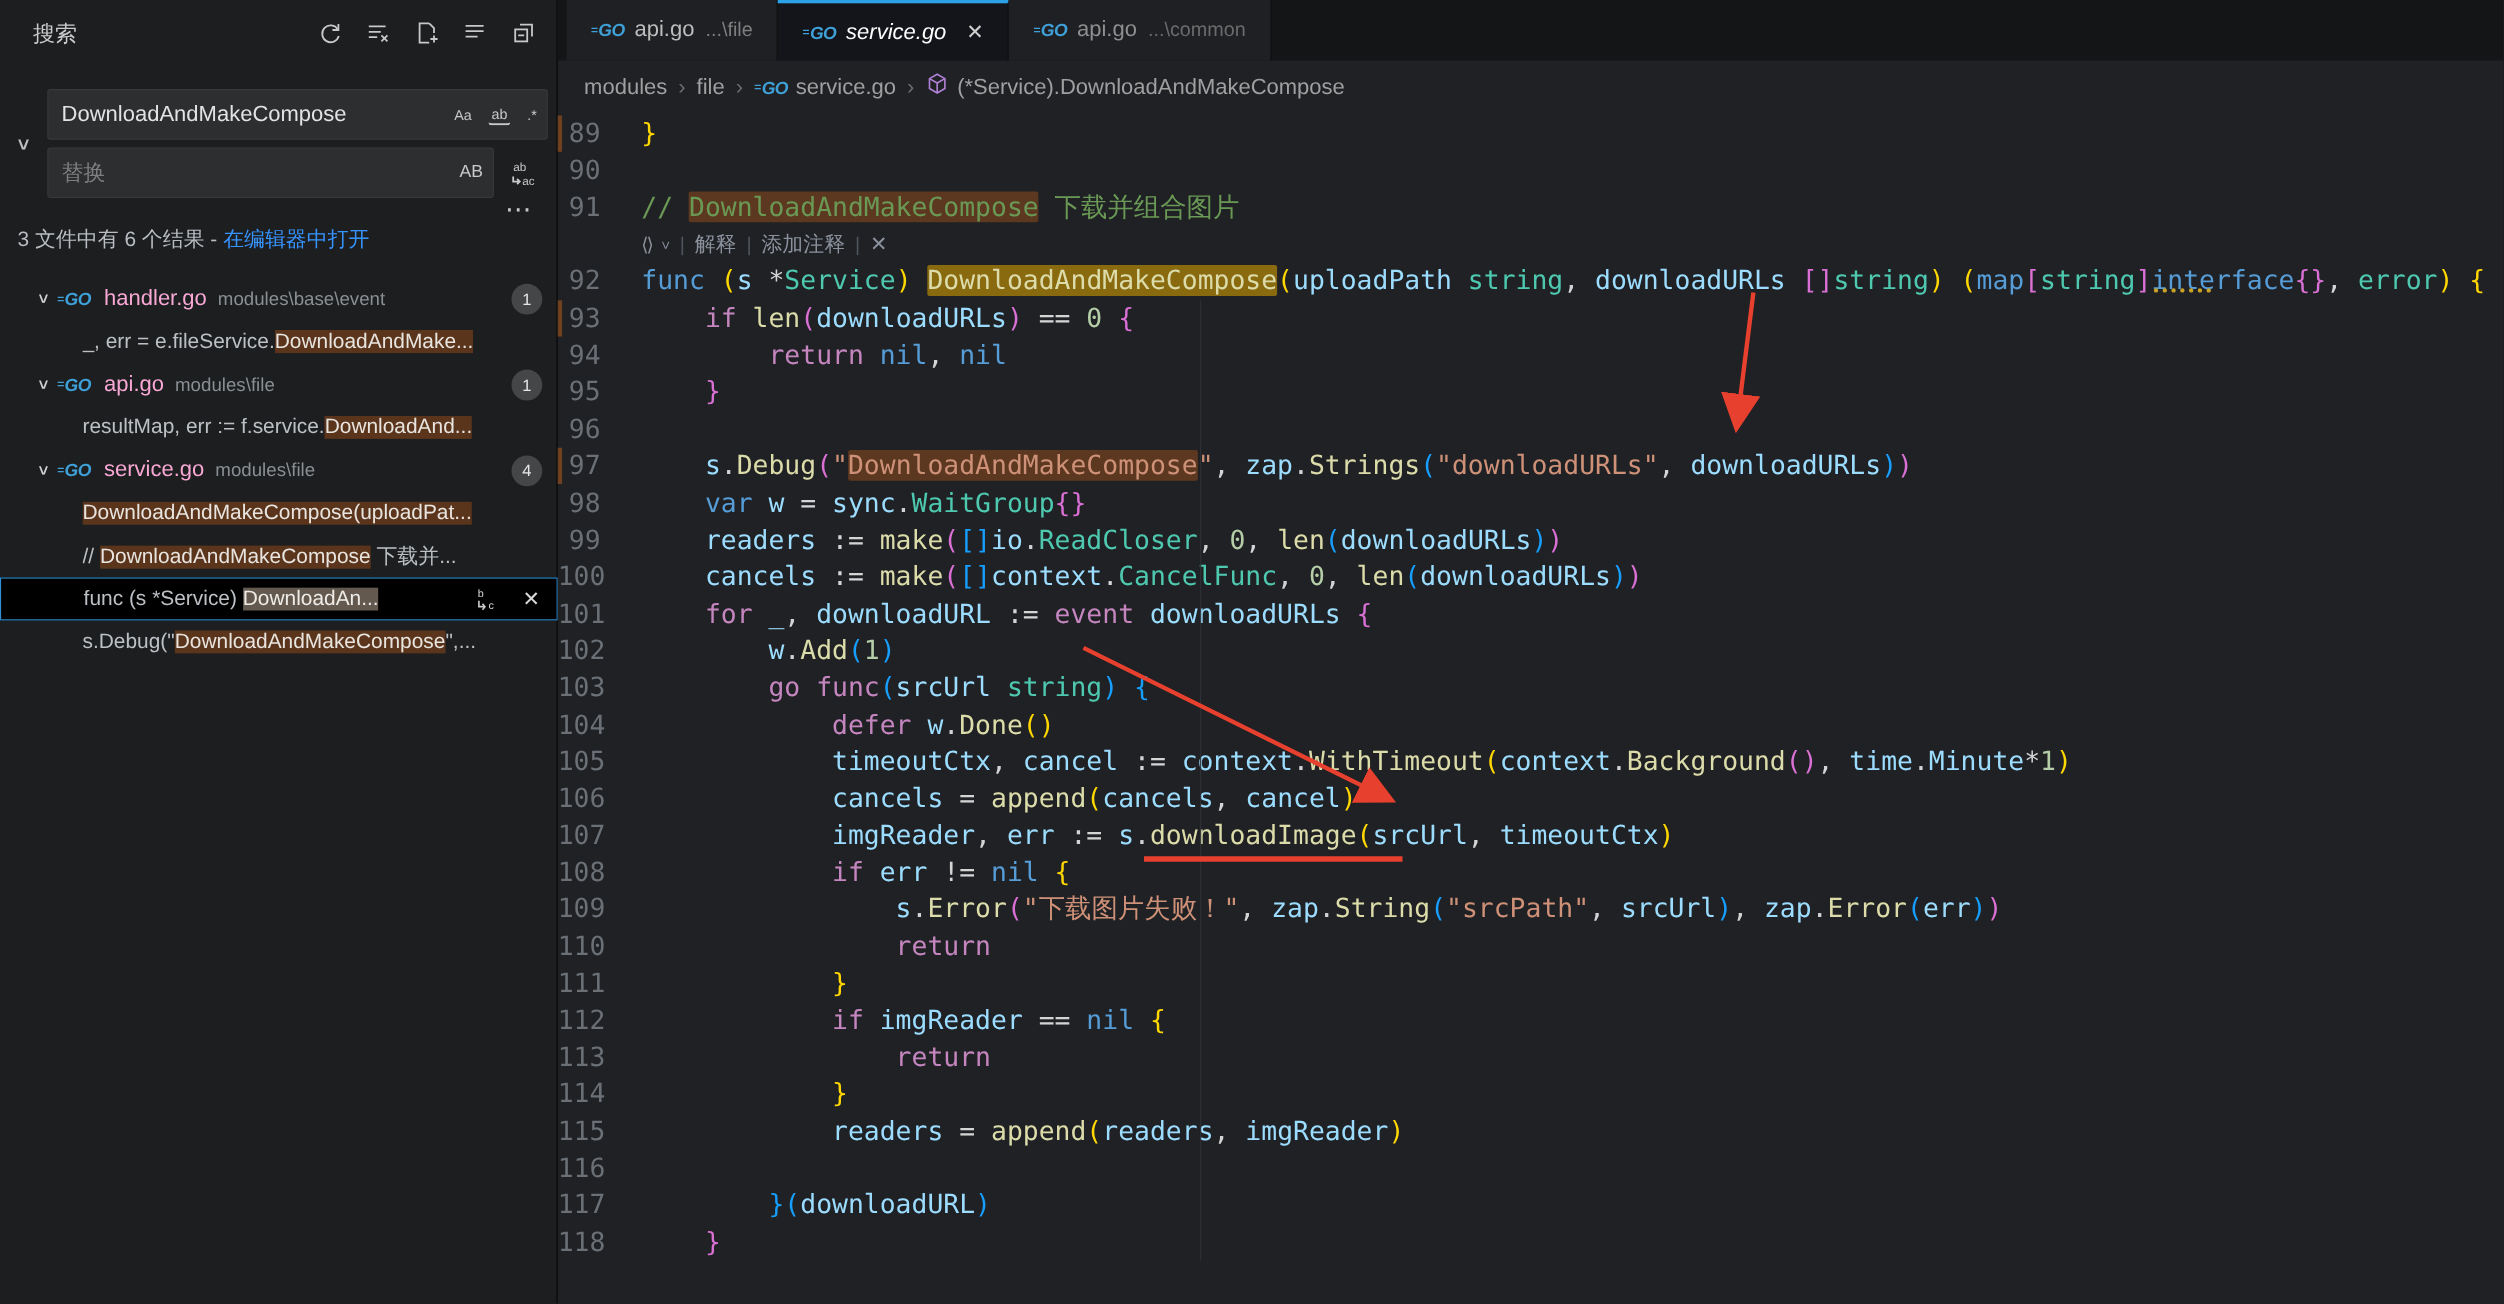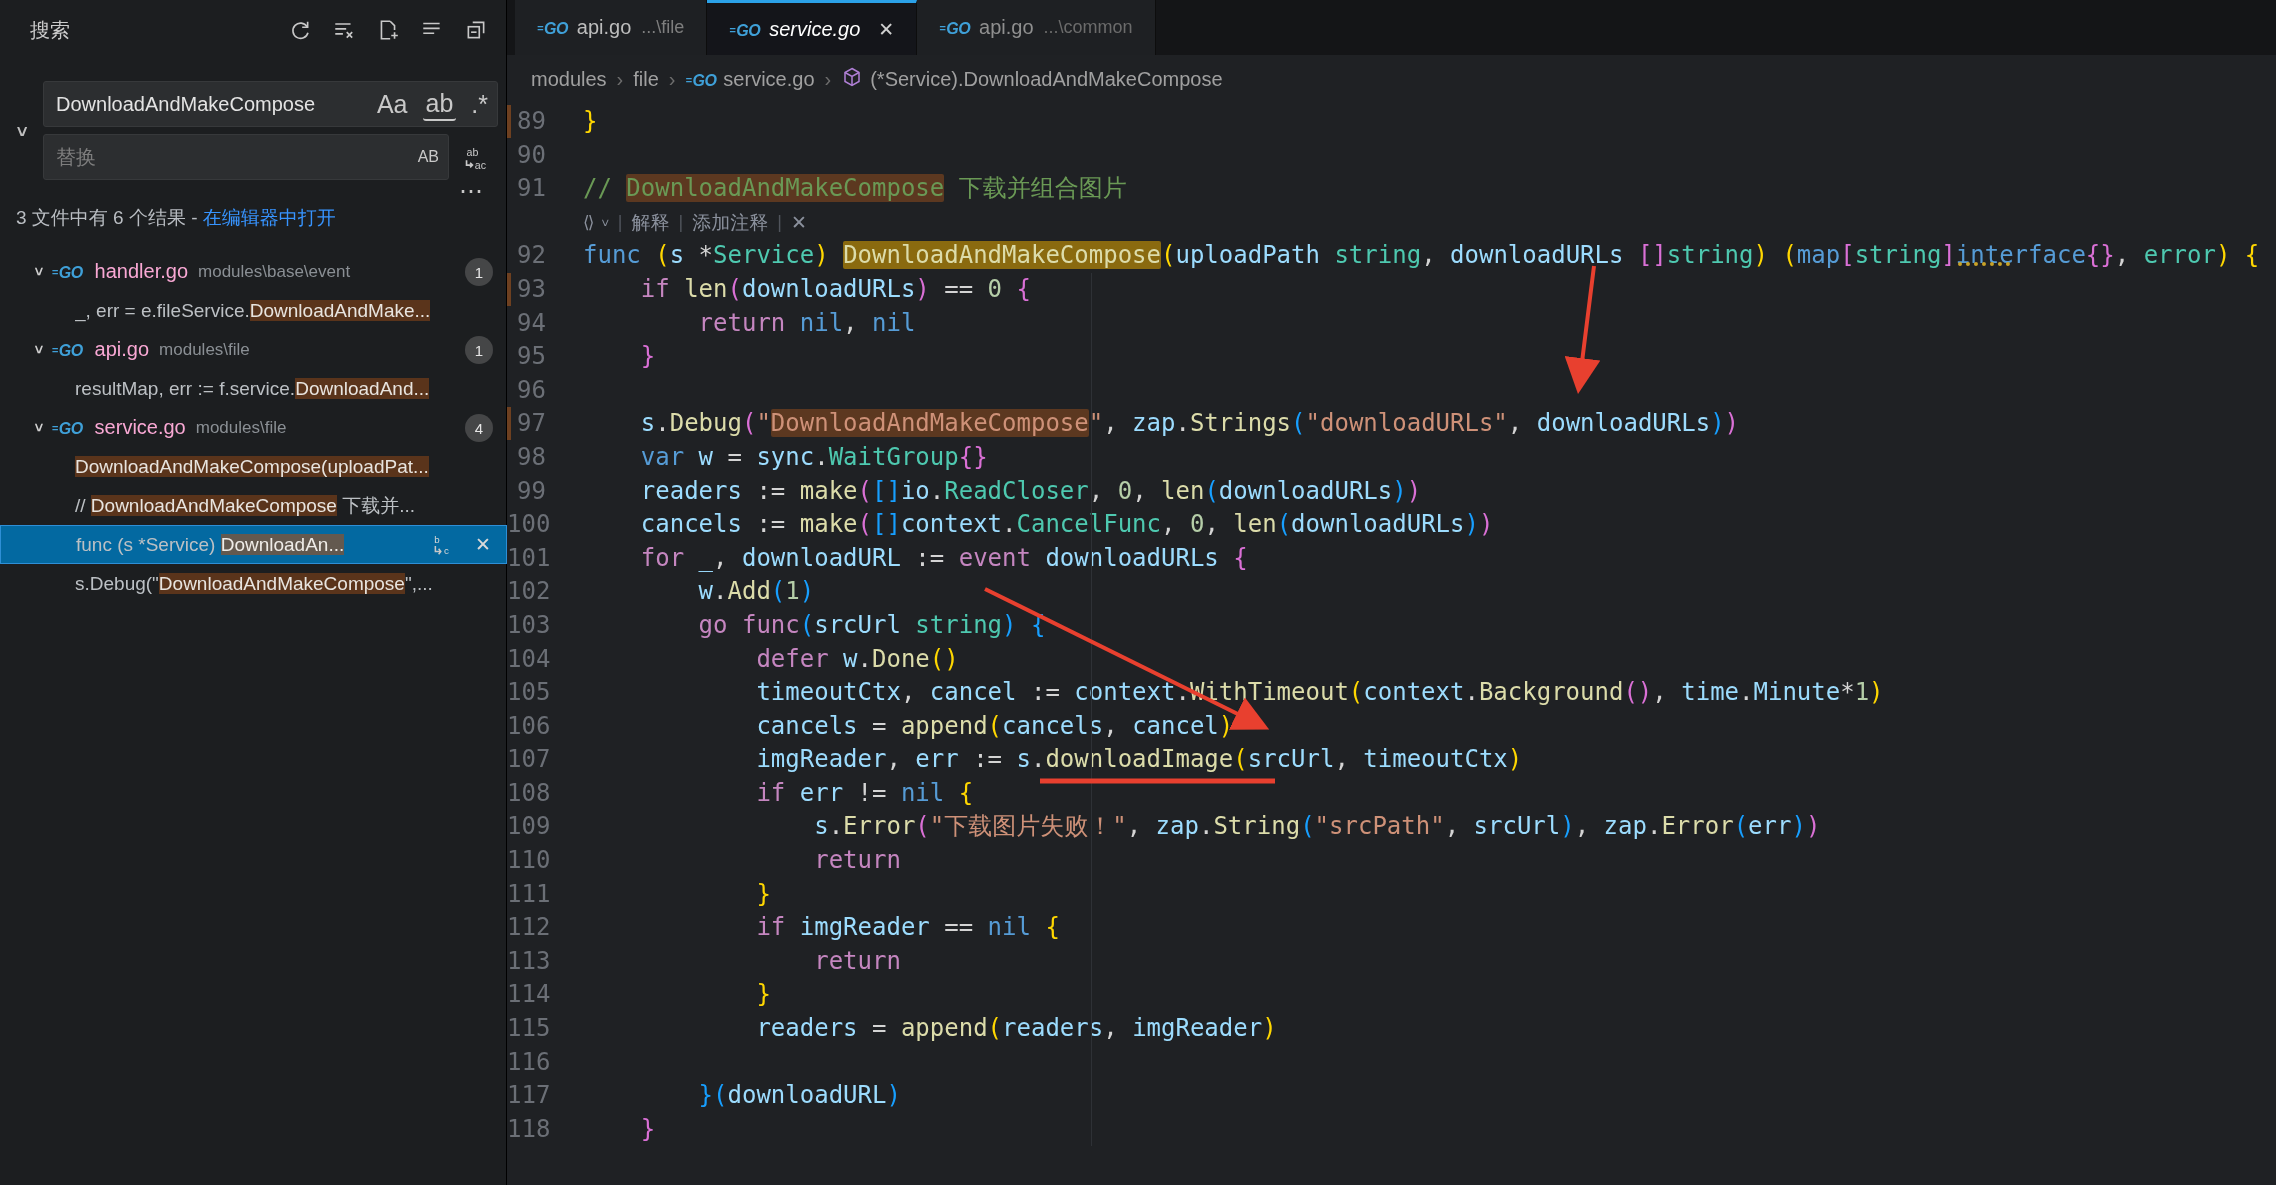--- a/index.html
+++ b/index.html
@@ -15,39 +15,39 @@
   .sb-tool svg { stroke:#c5c5c5; fill:none; stroke-width:1.5; }
 
   .fold-chev { position:absolute; left:8px; top:118px; width:26px; height:26px; color:#bfbfbf; font-size:18px; font-weight:bold; display:flex; align-items:center; justify-content:center; }
   .chevron { display:inline-block; transform:rotate(90deg); }
 
   .inputbox { position:absolute; left:43px; background:#2c2e30; border:1px solid #37393b; border-radius:3px; color:#e3e3e3; font-size:20px; display:flex; align-items:center; }
   #searchbox { top:81px; width:455px; height:46px; }
   #replacebox { top:134px; width:406px; height:46px; }
   .input-text { padding-left:12px; white-space:nowrap; overflow:hidden; flex:1 1 auto; }
   .placeholder { color:#7e7e7e; }
-  .opt { color:#c9c9c9; font-size:25px; margin:0 6px; padding:1px 3px; border-radius:3px; }
+  .opt { color:#c9c9c9; font-size:13px; margin:0 6px; padding:1px 3px; border-radius:3px; }
   .opt.und { border-bottom:2px solid #c9c9c9; }
   #replaceall-btn { position:absolute; left:458px; top:140px; width:36px; height:36px; display:flex; align-items:center; justify-content:center; }
   #more-btn { position:absolute; left:452px; top:178px; width:40px; height:30px; color:#c8c8c8; font-size:24px; letter-spacing:2px; text-align:center; line-height:26px; }
 
   #summary { position:absolute; left:16px; top:205px; font-size:19px; color:#b9bdc2; white-space:nowrap; }
   #summary a { color:#3794ff; text-decoration:none; }
 
   #tree { position:absolute; left:0; top:252px; width:507px; }
   .trow { position:relative; height:39px; display:flex; align-items:center; white-space:nowrap; overflow:hidden; font-size:19px; color:#bcc0c4; cursor:pointer; }
   .trow .tchev { margin-left:35px; margin-right:8px; color:#cfcfcf; font-size:15px; font-weight:bold; }
   .goicon { font-style:italic; font-weight:bold; color:#3fa0d8; font-size:16px; font-family:"Liberation Sans",sans-serif; letter-spacing:-0.5px; }
   .goicon::before { content:"="; font-size:11px; vertical-align:2px; margin-right:1px; }
   .trow .fname { color:#f9a8d4; font-size:20px; margin-left:12px; }
   .trow .fpath { color:#8a8f94; font-size:17px; margin-left:10px; }
   .badge { position:absolute; right:14px; top:6px; width:28px; height:28px; border-radius:50%; background:#454647; color:#e6e6e6; font-size:15px; display:flex; align-items:center; justify-content:center; }
   .mrow-text { margin-left:75px; overflow:hidden; }
   .shl { background:#5a341b; color:#e8e4df; }
-  .trow.selected { background:#0369a1; border:1px solid #2e8fd6; }
+  .trow.selected { background:#000000; border:1px solid #2e8fd6; }
   .trow.selected .shl-sel { background:#63594f; color:#efece7; }
   .row-actions { position:absolute; right:10px; top:0; height:100%; display:flex; align-items:center; gap:14px; }
   .row-actions .act { width:26px; height:26px; display:flex; align-items:center; justify-content:center; color:#d8d8d8; font-size:19px; }
   .row-actions svg { stroke:#d8d8d8; fill:none; stroke-width:1.4; }
 
   
   #editor { position:absolute; left:507px; top:0; width:1769px; height:1185px; background:#1f2124; }
   #tabbar { position:absolute; left:0; top:0; width:100%; height:55px; background:#141517; display:flex; padding-left:8px; }
   .tab { height:55px; display:flex; align-items:center; padding:0 22px; background:#1e2023; border-right:1px solid #0d0d0d; font-size:20px; color:#bdbdbd; cursor:pointer; position:relative; }
   .tab .detail { color:#7e7e7e; font-size:18px; margin-left:10px; }

